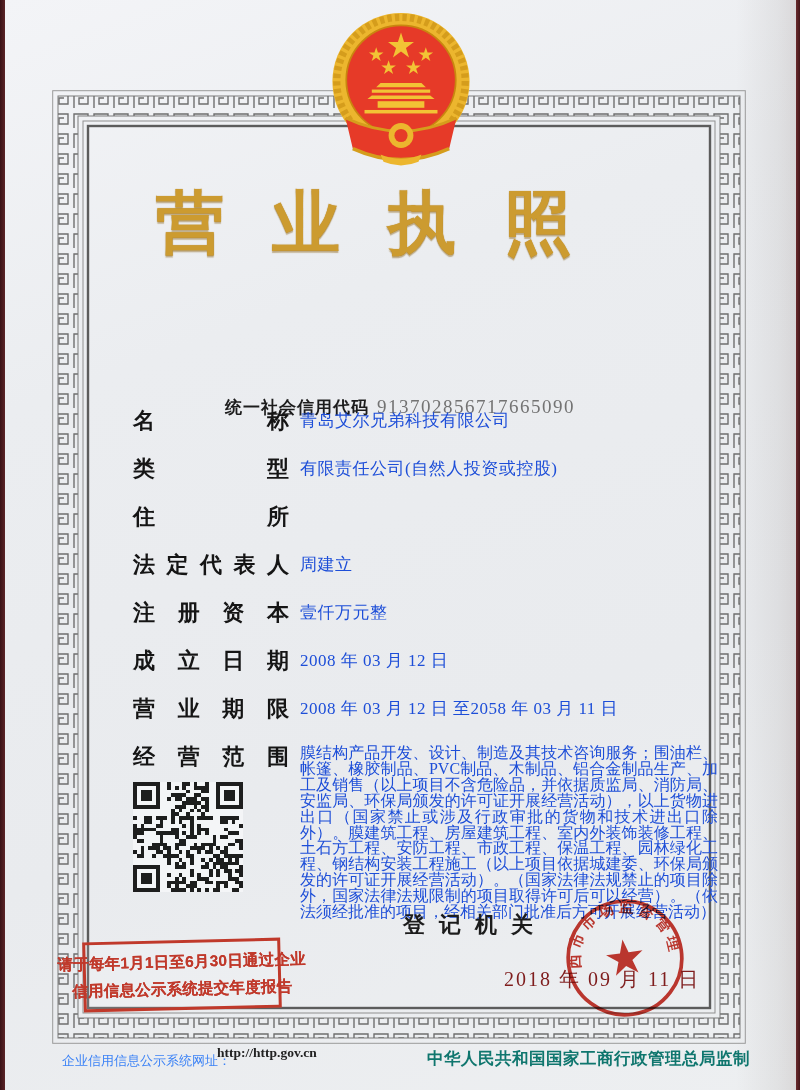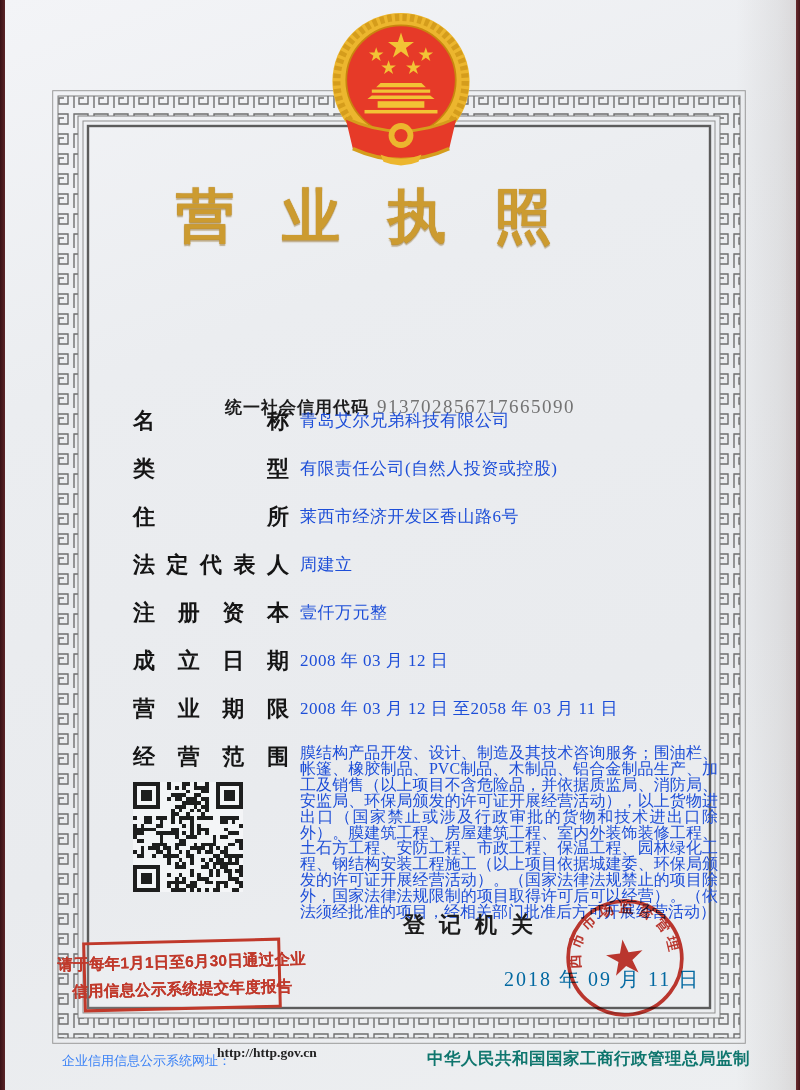--- a/index.html
+++ b/index.html
@@ -11,37 +11,37 @@
   }
   .edge{position:absolute;top:0;height:1090px;}
   .edge.left{left:0;width:5px;background:linear-gradient(90deg,#3a1216,#5b2427);}
   .edge.right{right:0;width:4px;background:linear-gradient(90deg,#6a2b2d,#431519);}
   .paper-shade{position:absolute;top:0;right:4px;width:60px;height:1090px;
     background:linear-gradient(90deg,rgba(0,0,0,0) 0%,rgba(120,110,105,.10) 70%,rgba(120,100,95,.16) 100%);}
   .frame{position:absolute;left:52px;top:90px;}
   .emblem{position:absolute;left:328px;top:10px;}
   .title{
     position:absolute;left:0;top:178px;width:728px;text-align:center;
-    font-size:58px;font-weight:bold;letter-spacing:48px;text-indent:48px;
+    font-size:68px;font-weight:bold;letter-spacing:48px;text-indent:48px;
     color:#cc9b30;text-shadow:0 2px 1px rgba(140,100,25,.45), 0 0 1px #b3842a;
   }
   .credit-line{position:absolute;left:0;top:352px;width:800px;display:flex;justify-content:center;align-items:baseline;gap:8px;}
   .credit-label{font-size:17px;font-weight:bold;letter-spacing:1px;}
   .credit-value{font-family:"Liberation Serif","DejaVu Serif",serif;font-size:19px;letter-spacing:1.5px;color:#737373;margin-top:44px;}
   .row{position:absolute;left:133px;display:flex;align-items:flex-start;}
   .jlabel{display:inline-flex;justify-content:space-between;width:156px;
     font-size:22px;font-weight:bold;color:#151515;line-height:26px;flex:none;}
   .val{margin-left:11px;font-family:"Liberation Serif","DejaVu Serif",serif;
     font-size:17px;line-height:26px;color:#1d4ed8;letter-spacing:.5px;}
   .val.scope{width:418px;font-size:16px;line-height:15.9px;text-align:justify;letter-spacing:0;margin-top:1px;}
   .qr{position:absolute;left:133px;top:782px;width:110px;height:110px;background:#f2f3f5;}
   .reg-label{position:absolute;left:403px;top:910px;font-size:22px;font-weight:bold;
     letter-spacing:14px;white-space:nowrap;}
   .reg-date{position:absolute;left:504px;top:966px;font-family:"Liberation Serif","DejaVu Serif",serif;
-    font-size:20px;letter-spacing:2px;white-space:nowrap;color:#0369a1;}
+    font-size:20px;letter-spacing:2px;white-space:nowrap;color:#7f1d1d;}
   .stamp{position:absolute;left:561px;top:894px;width:128px;height:128px;
     mix-blend-mode:multiply;opacity:.92;transform:rotate(-8deg);}
   .notice{position:absolute;left:83px;top:940px;width:192px;height:64px;
     border:3px solid #c0392b;transform:rotate(-1.4deg);display:flex;flex-direction:column;
     justify-content:center;align-items:center;background:rgba(255,255,255,.12);}
   .notice div{color:#c0392b;font-weight:bold;font-size:15.5px;line-height:27px;
     white-space:nowrap;letter-spacing:.2px;text-shadow:0 0 .6px #c0392b;}
   .foot-label{position:absolute;left:62px;top:1052px;font-family:"Liberation Serif","DejaVu Serif",serif;
     font-size:13px;color:#3b82f6;}
   .foot-url{position:absolute;left:217px;top:1045px;font-family:"Liberation Serif","DejaVu Serif",serif;
@@ -118,21 +118,20 @@
       <span>类</span>
       <span>型</span>
     </span>
   <span class="val">有限责任公司(自然人投资或控股)</span>
 </div>
 <div class="row" style="top:504px">
   <span class="jlabel">
       <span>住</span>
       <span>所</span>
     </span>
-  <span class="val">莱西市经济开发区香山路6号</span>
 </div>
 <div class="row" style="top:552px">
   <span class="jlabel">
       <span>法</span>
       <span>定</span>
       <span>代</span>
       <span>表</span>
       <span>人</span>
     </span>
   <span class="val">周建立</span>

